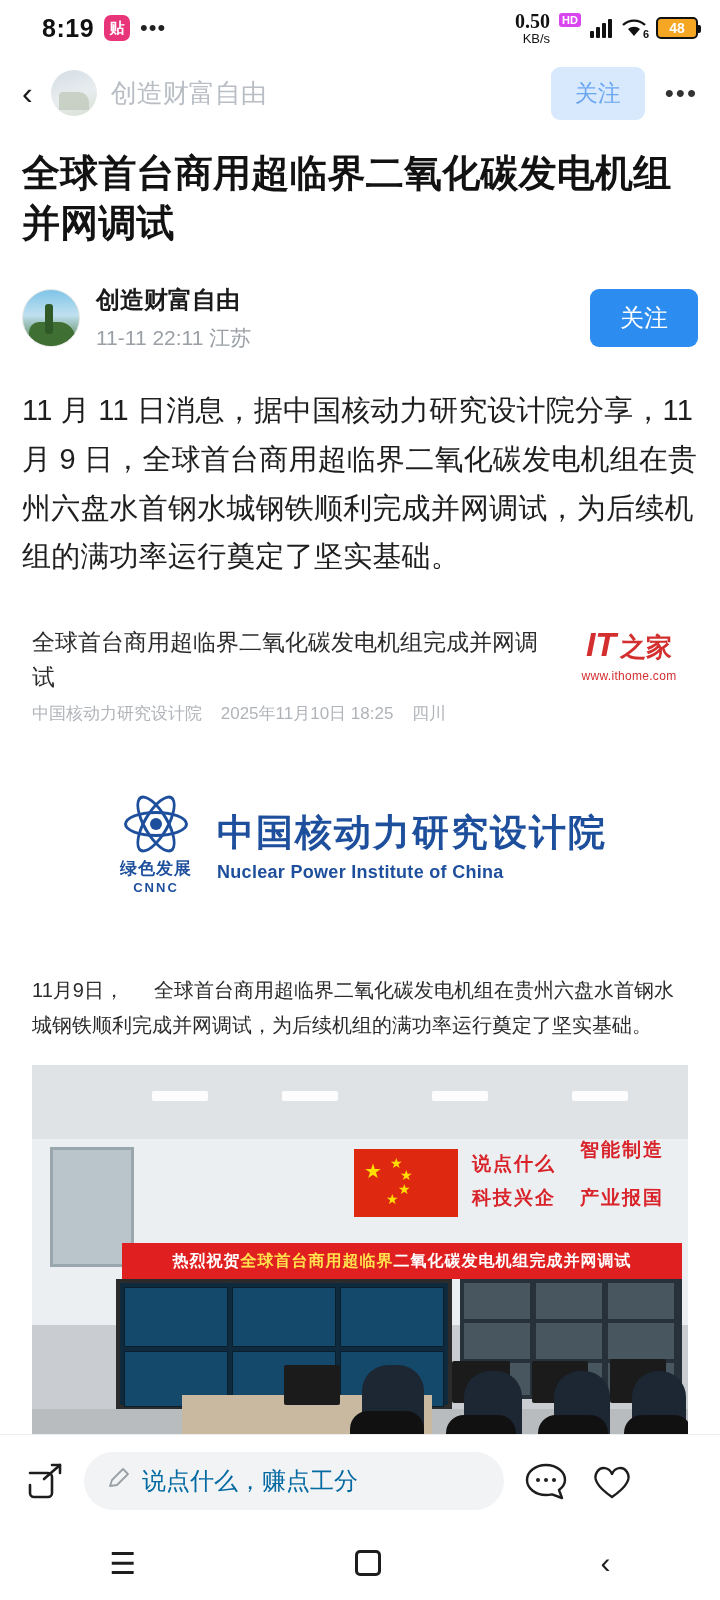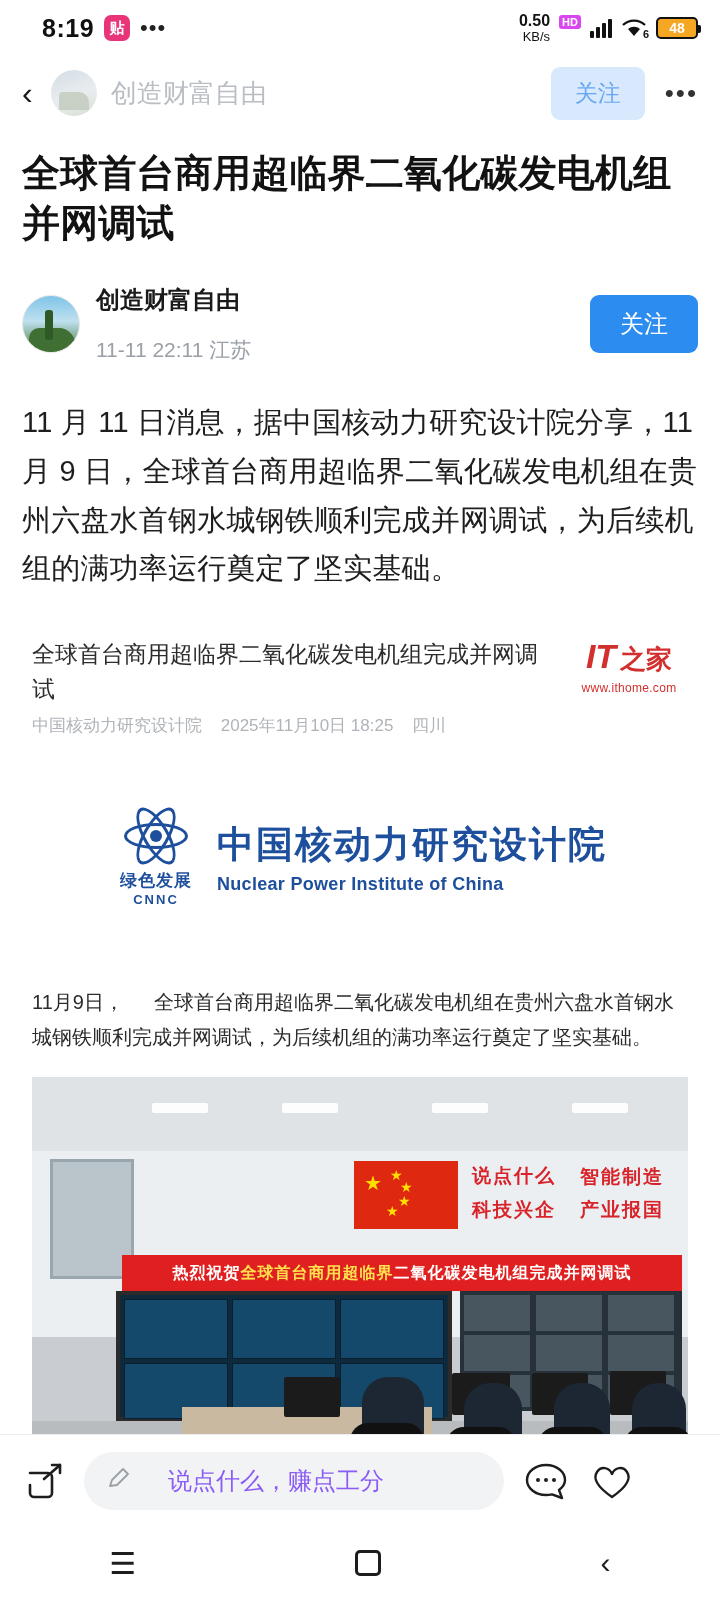--- a/index.html
+++ b/index.html
@@ -32,21 +32,21 @@
   .status-time { font-size: 25px; font-weight: 600; color: #111; letter-spacing: .5px; }
   .badge-tie {
     width: 26px; height: 26px; border-radius: 7px;
     background: #e8357a; color: #fff; font-size: 15px;
     display: flex; align-items: center; justify-content: center;
     font-weight: 600;
   }
   .dots-icon { font-size: 22px; color: #222; letter-spacing: 1px; line-height: 1; }
   .status-right { margin-left: auto; display: flex; align-items: center; gap: 9px; }
   .net-speed { text-align: right; line-height: 1.05; }
-  .net-speed .rate { font-size: 16px; color: #111; font-weight: 600; }
+  .net-speed .rate { font-size: 20px; color: #111; font-weight: 600; font-family: Liberation Serif, serif; }
   .net-speed .unit { font-size: 13px; color: #111; }
   .hd-tag {
     font-size: 11px; font-weight: 700; color: #fff; background: #d946ef;
     border-radius: 3px; padding: 1px 3px; align-self: flex-start;
     margin-top: 2px;
   }
   .bars { display: flex; align-items: flex-end; gap: 2px; height: 20px; }
   .bars i { display: block; width: 4px; background: #111; border-radius: 1px; }
   .bars i:nth-child(1) { height: 7px; }
   .bars i:nth-child(2) { height: 11px; }
@@ -107,21 +107,21 @@
   .author-avatar::before {
     content:""; position:absolute; left:6px; bottom:0; width:46px; height:24px;
     background:#3f6f33; border-radius: 10px 16px 0 0;
   }
   .author-avatar::after {
     content:""; position:absolute; left:22px; top:14px; width:8px; height:30px;
     background:#2f5a28; border-radius:3px;
   }
   .author-meta { margin-left: 16px; }
   .author-name { font-size: 24px; color: #1a1a1a; font-weight: 600; }
-  .author-sub { font-size: 21px; color: #9aa0a6; margin-top: 20px; }
+  .author-sub { font-size: 21px; color: #9aa0a6; margin-top: 8px; }
   .follow-btn {
     margin-left: auto; background: #2d8cf0; color: #fff; border: none;
     border-radius: 9px; font-size: 24px; padding: 13px 30px; font-weight: 500;
   }
 
   .body-text {
     font-size: 29px; line-height: 1.68; color: #1e1e1e; margin-top: 34px;
     letter-spacing: .2px;
   }
 
@@ -207,21 +207,21 @@
     position: absolute; left: 0; bottom: 74px; width: 100%; height: 92px;
     background: #fff; border-top: 1px solid #ededed;
     display: flex; align-items: center; padding: 0 22px; gap: 18px;
   }
   .share-icon { width: 44px; height: 44px; position: relative; }
   .comment-box {
     flex: 1 1 auto; height: 58px; background: #f2f3f5; border-radius: 29px;
     display: flex; align-items: center; padding: 0 22px; gap: 12px;
     max-width: 420px;
   }
-  .comment-placeholder { font-size: 24px; color: #8b5cf6; margin-left: 26px; }
+  .comment-placeholder { font-size: 24px; color: #0369a1; }
   .bb-icon { width: 48px; height: 48px; flex: 0 0 auto; position: relative; }
 
   
   .navbar {
     position: absolute; left: 0; bottom: 0; width: 100%; height: 74px;
     background: #fff; display: flex; align-items: center; justify-content: space-around;
   }
   .nav-btn { font-size: 30px; color: #1d1d1d; }
   .nav-square { width: 26px; height: 26px; border: 3px solid #1d1d1d; border-radius: 5px; }
 </style>
@@ -335,21 +335,21 @@
         <div class="ph-wall"></div>
         <div class="ph-window"></div>
         <div class="ph-flag">
           <span class="star" style="left:10px;top:10px;font-size:20px">★</span>
           <span class="star" style="left:36px;top:6px">★</span>
           <span class="star" style="left:46px;top:18px">★</span>
           <span class="star" style="left:44px;top:32px">★</span>
           <span class="star" style="left:32px;top:42px">★</span>
         </div>
         <span class="ph-slogan" style="left:440px;top:86px">说点什么</span>
-        <span class="ph-slogan" style="left:548px;top:87px">智能制造</span>
+        <span class="ph-slogan" style="left:548px;top:72px">智能制造</span>
         <span class="ph-slogan" style="left:440px;top:120px">科技兴企</span>
         <span class="ph-slogan" style="left:548px;top:120px">产业报国</span>
 
         <div class="ph-banner">
           <span>热烈祝贺</span>
           <span class="hl">全球首台商用超临界</span>
           <span>二氧化碳发电机组完成并网调试</span>
         </div>
 
         <div class="ph-screens">

